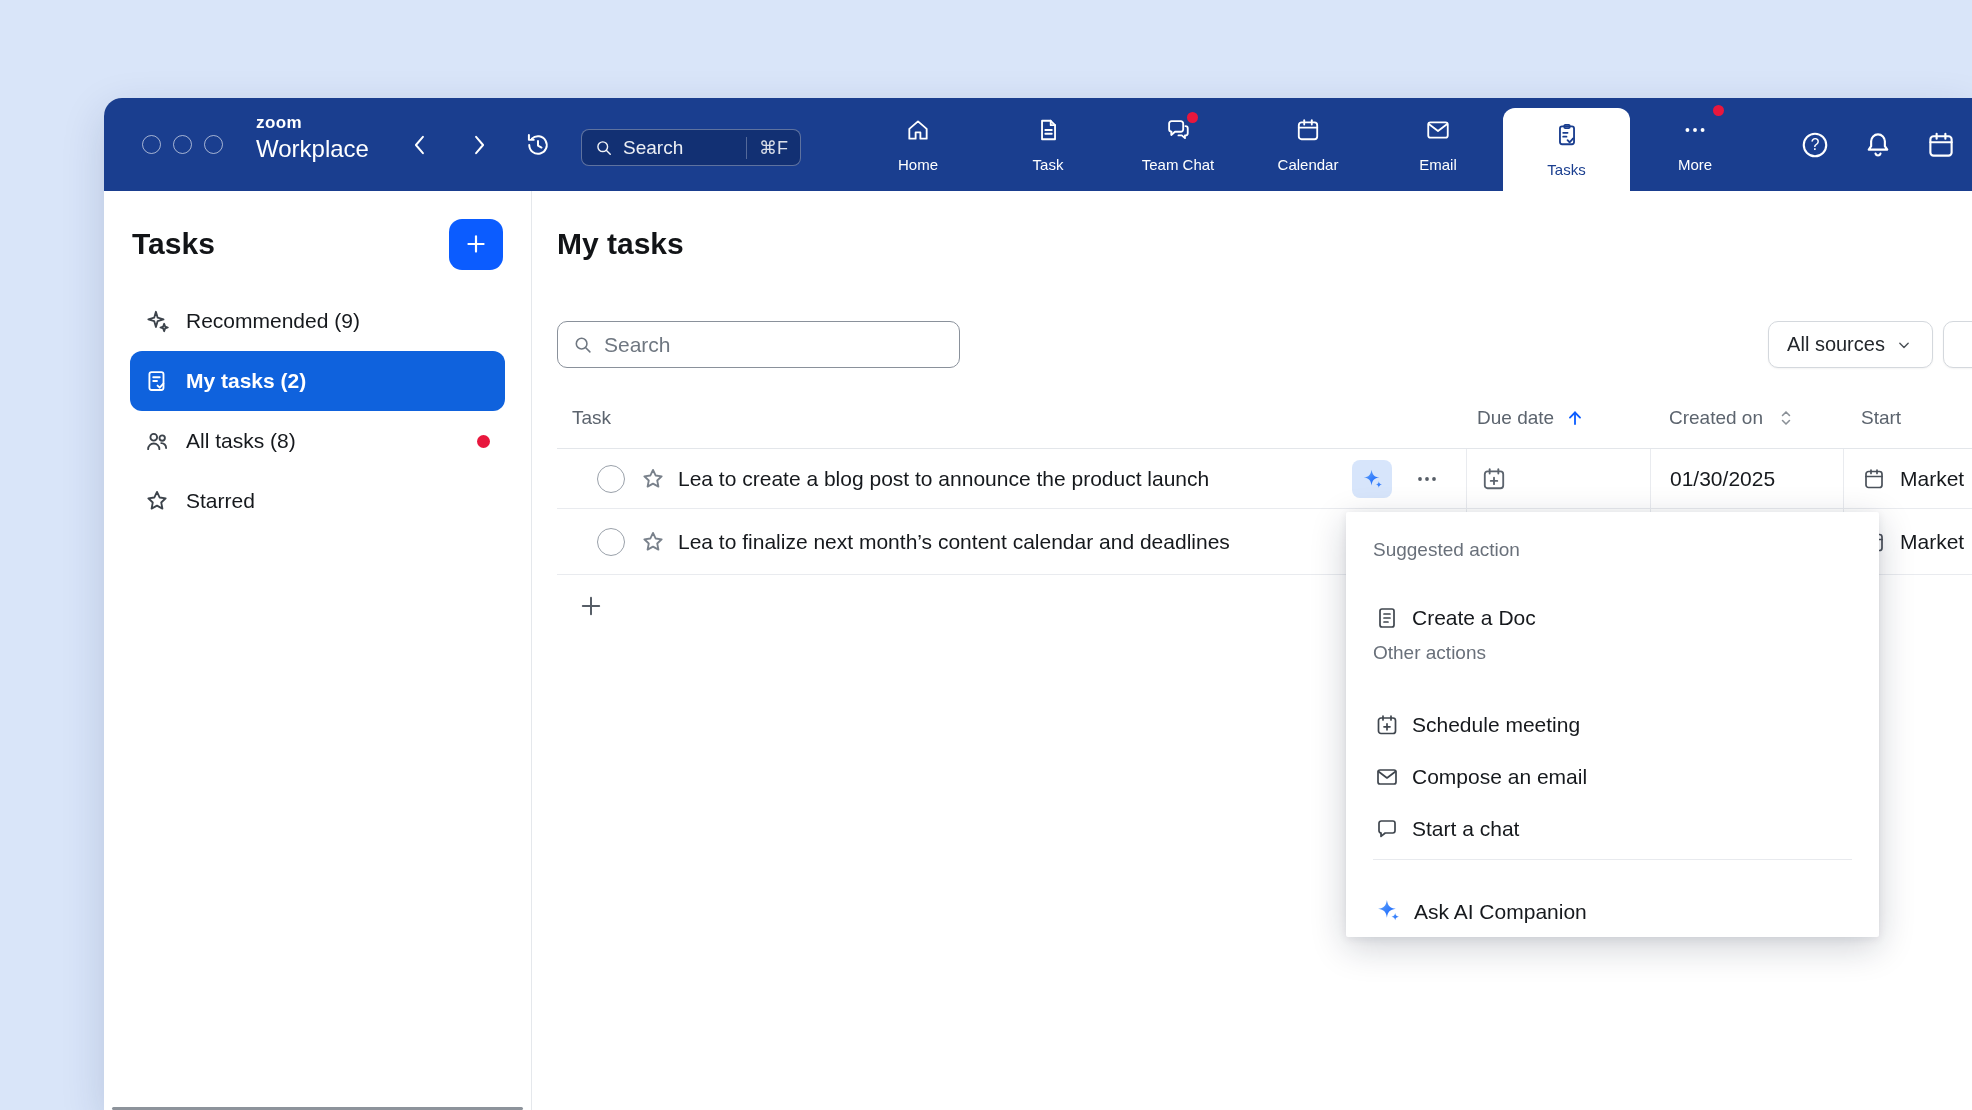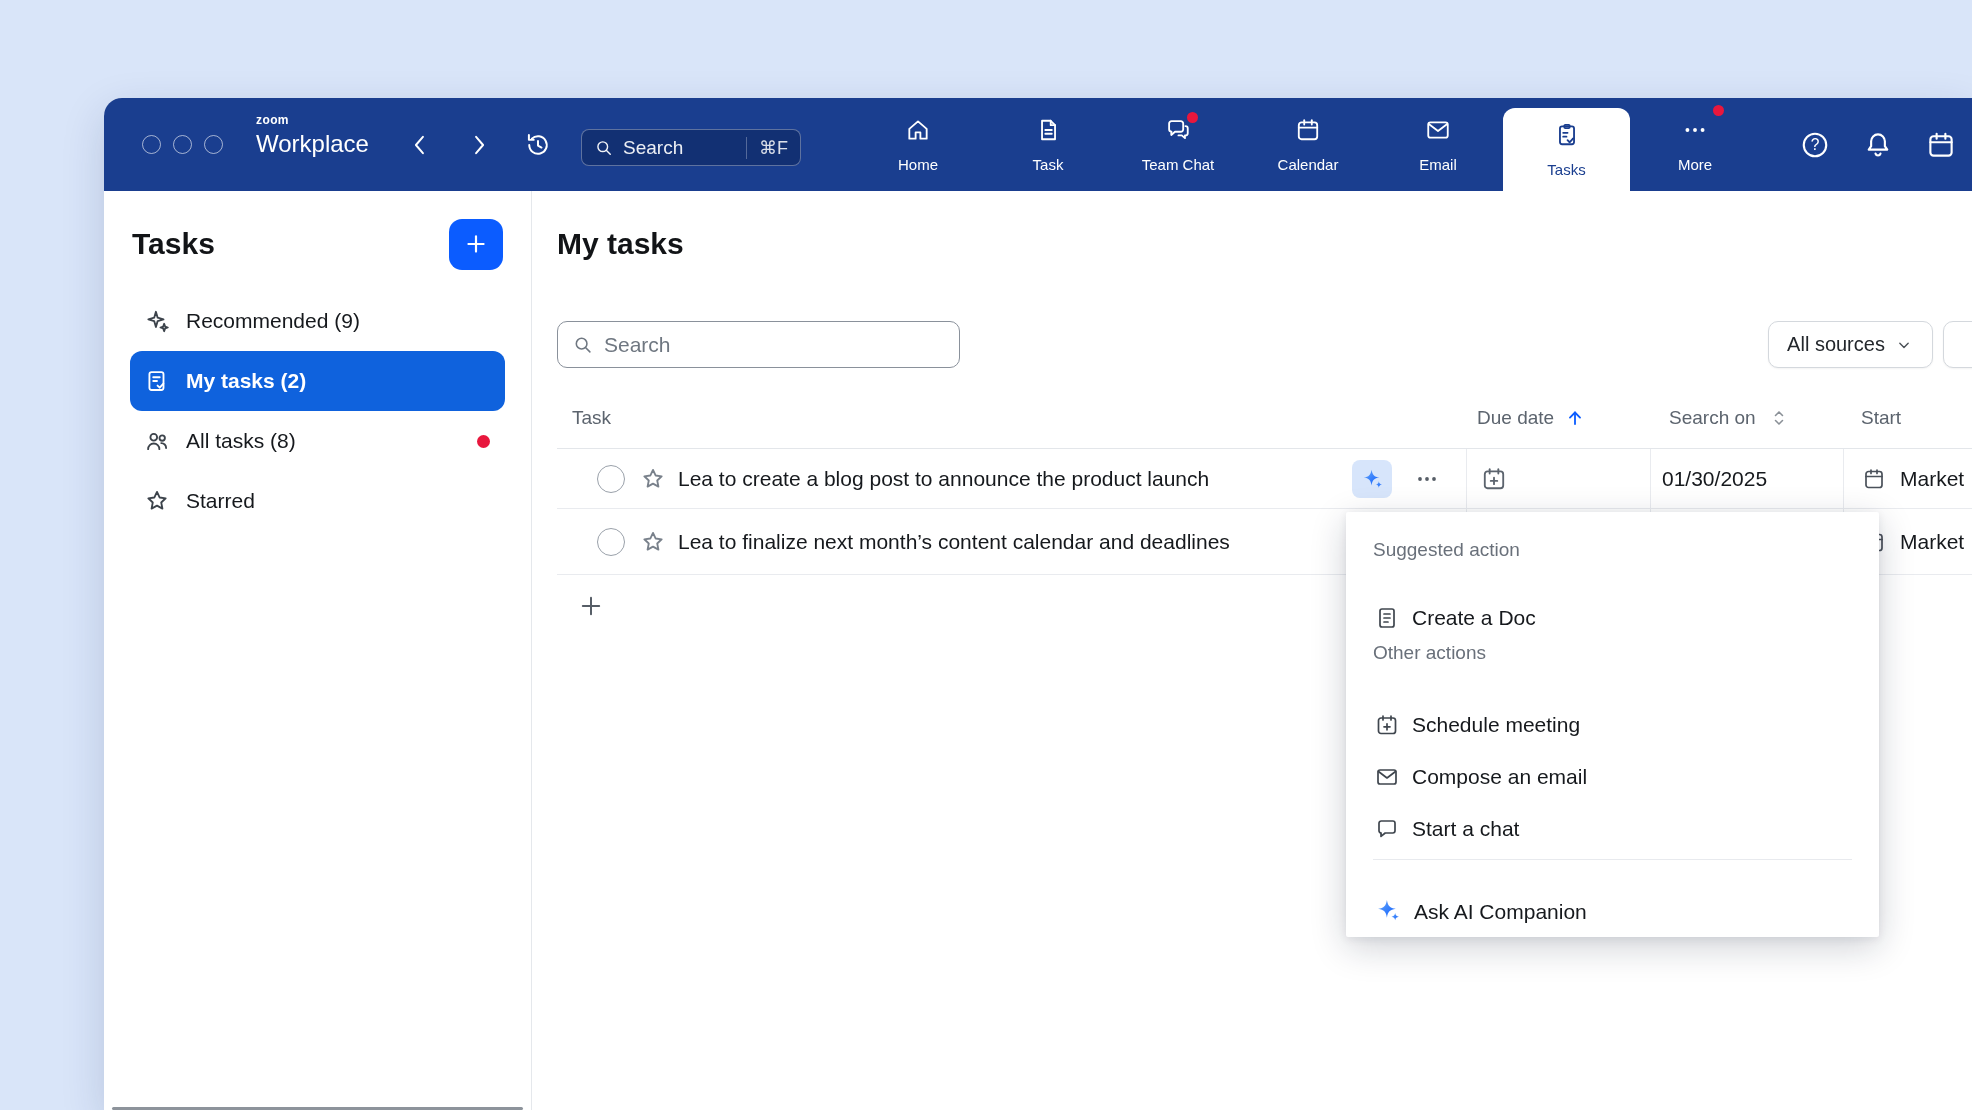--- a/index.html
+++ b/index.html
@@ -13,21 +13,21 @@
   .ib{display:inline-block;flex:none;position:relative}
 
   .window{position:absolute;left:104px;top:98px;width:1868px;height:1012px;background:#fff;
     border-radius:18px 0 0 0;overflow:hidden;box-shadow:0 14px 44px rgba(18,38,86,.16)}
 
   
   .topbar{position:absolute;left:0;top:0;right:0;height:93px;background:var(--navy);color:#fff}
   .traffic{position:absolute;left:38px;top:0;height:93px;display:flex;align-items:center;gap:12px}
   .tl-circle{width:19px;height:19px;border-radius:50%;border:1.6px solid rgba(255,255,255,.6)}
   .logo{position:absolute;left:152px;top:16px;line-height:1}
-  .logo-zoom{display:block;font-size:12px;font-weight:700;letter-spacing:.4px}
+  .logo-zoom{display:block;font-size:17px;font-weight:700;letter-spacing:.4px}
   .logo-workplace{display:block;font-size:24px;margin-top:6px;font-weight:400}
   .nav-ib{position:absolute;top:33px;width:28px;height:28px;color:#fff;cursor:pointer}
   .search-pill{position:absolute;left:477px;top:31px;width:220px;height:37px;border-radius:8px;
     background:rgba(6,22,64,.35);border:1px solid rgba(255,255,255,.32);display:flex;align-items:center;padding:0 12px}
   .search-pill .sp-ic{width:20px;height:20px;color:#fff;opacity:.95}
   .sp-text{flex:1;margin-left:9px;font-size:19px;color:rgba(255,255,255,.92)}
   .sp-short{font-size:18px;color:rgba(255,255,255,.85);padding-left:12px;border-left:1px solid rgba(255,255,255,.28)}
 
   .tabs{position:absolute;left:749px;top:0;height:93px;display:flex}
   .tab{width:130px;display:flex;flex-direction:column;align-items:center;justify-content:center;gap:14px;cursor:pointer;color:#fff}
@@ -77,21 +77,21 @@
   .sort-ic{width:22px;height:22px}
   .sort-up{color:var(--accent)}
   .sort-both{color:#8a9097}
 
   .tbody-row{height:60px;border-bottom:1px solid var(--line);font-size:21px}
   .tbody-row.r2{height:66px}
   .cell{height:100%;display:flex;align-items:center}
   .c-task{padding-left:40px}
   .c-due,.c-created,.c-source{border-left:1px solid var(--line)}
   .c-due{padding-left:14px}
-  .c-created{padding-left:11px}
+  .c-created{padding-left:19px}
   .c-source{padding-left:18px;gap:14px;overflow:hidden;white-space:nowrap}
   .radio{width:28px;height:28px;border-radius:50%;border:1.6px solid #9aa1aa;flex:none;cursor:pointer}
   .row-star{width:26px;height:26px;color:#79818b;margin-left:15px;cursor:pointer}
   .task-text{margin-left:12px;color:var(--ink);white-space:nowrap}
   .ai-btn{position:absolute;left:795px;top:11px;width:40px;height:38px;border:none;border-radius:8px;background:#d7e5fb;display:flex;align-items:center;justify-content:center;cursor:pointer}
   .ai-btn .ib{width:23px;height:23px}
   .more-btn{position:absolute;left:850px;top:11px;width:40px;height:38px;border:none;border-radius:8px;background:transparent;display:flex;align-items:center;justify-content:center;cursor:pointer;color:#565d66}
   .more-btn .ib{width:24px;height:24px}
   .cal-add{width:26px;height:26px;color:var(--gray)}
   .src-ic{width:24px;height:24px;color:#4a515a}
@@ -346,21 +346,21 @@
         <div class="hcell h-due">
           <span>Due date</span>
           <span class="ib sort-ic sort-up">
             <svg class="ic" viewBox="0 0 24 24" style="stroke-width:2">
                 <line x1="12" y1="18.5" x2="12" y2="6"></line>
                 <polyline points="6.5,11.5 12,6 17.5,11.5"></polyline>
               </svg>
           </span>
         </div>
         <div class="hcell h-created">
-          <span>Search on</span>
+          <span>Created on</span>
           <span class="ib sort-ic sort-both">
             <svg class="ic" viewBox="0 0 24 24">
                 <polyline points="8.2,9.3 12,5.4 15.8,9.3"></polyline>
                 <polyline points="8.2,14.7 12,18.6 15.8,14.7"></polyline>
               </svg>
           </span>
         </div>
         <div class="hcell h-source">
           <span>Start</span>
         </div>

